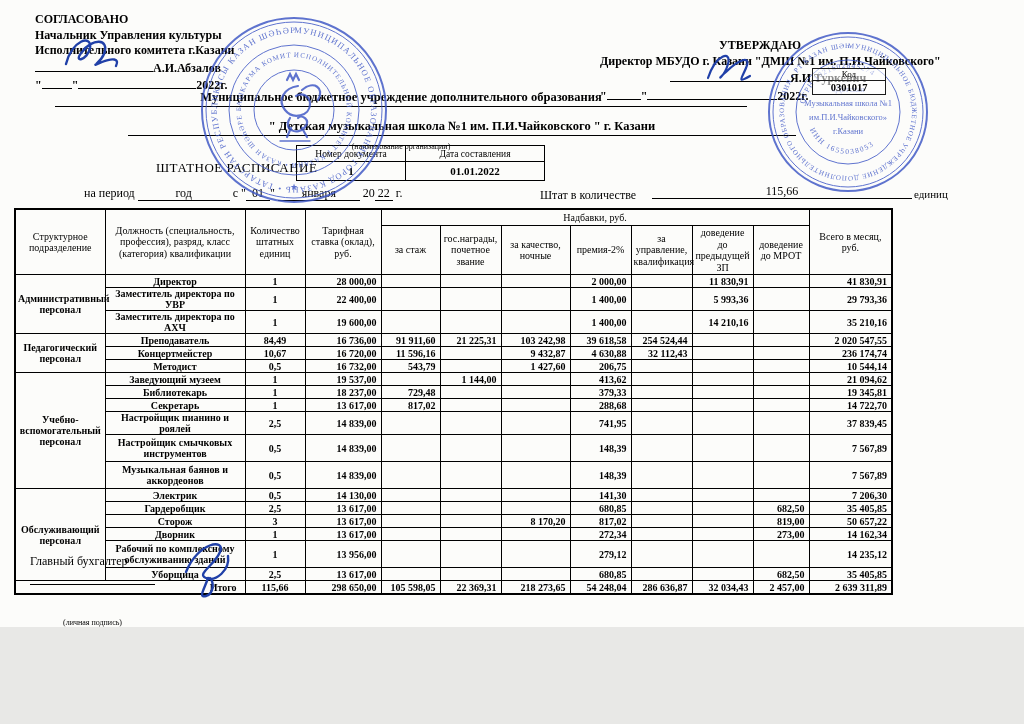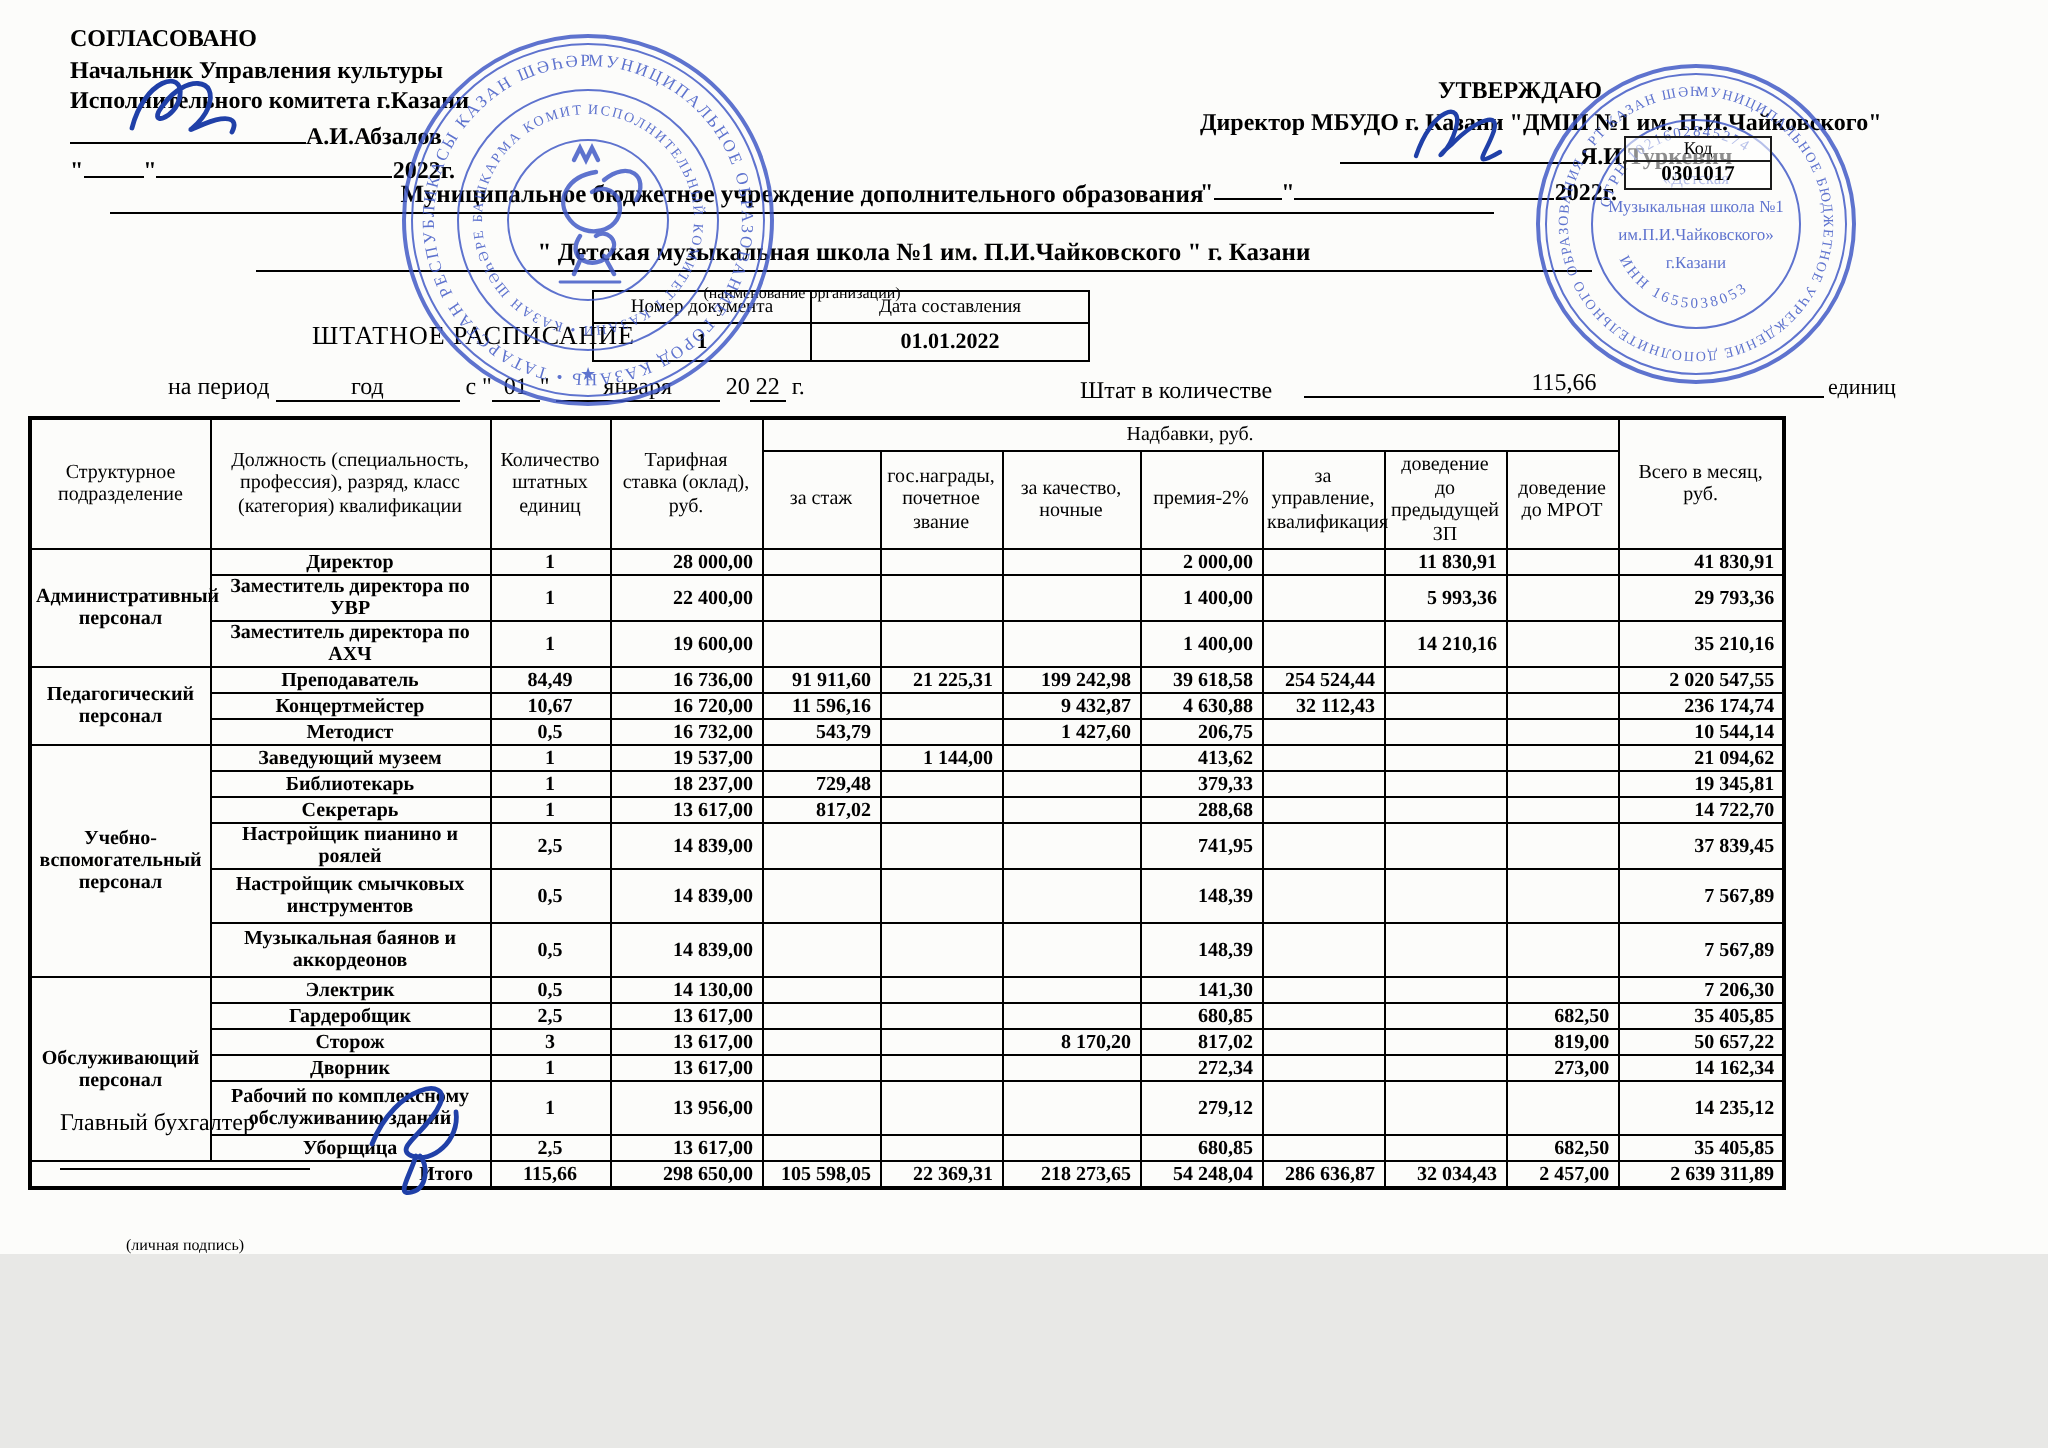--- a/index.html
+++ b/index.html
@@ -164,21 +164,21 @@
           <td class="num"></td>
           <td class="num">35 210,16</td>
         </tr>
         <tr>
           <td rowspan="3" class="group">Педагогический персонал</td>
           <td class="pos">Преподаватель</td>
           <td class="cnt">84,49</td>
           <td class="num">16 736,00</td>
           <td class="num">91 911,60</td>
           <td class="num">21 225,31</td>
-          <td class="num">199 242,98</td>
+          <td class="num">103 242,98</td>
           <td class="num">39 618,58</td>
           <td class="num">254 524,44</td>
           <td class="num"></td>
           <td class="num"></td>
           <td class="num">2 020 547,55</td>
         </tr>
         <tr>
           <td class="pos">Концертмейстер</td>
           <td class="cnt">10,67</td>
           <td class="num">16 720,00</td>

